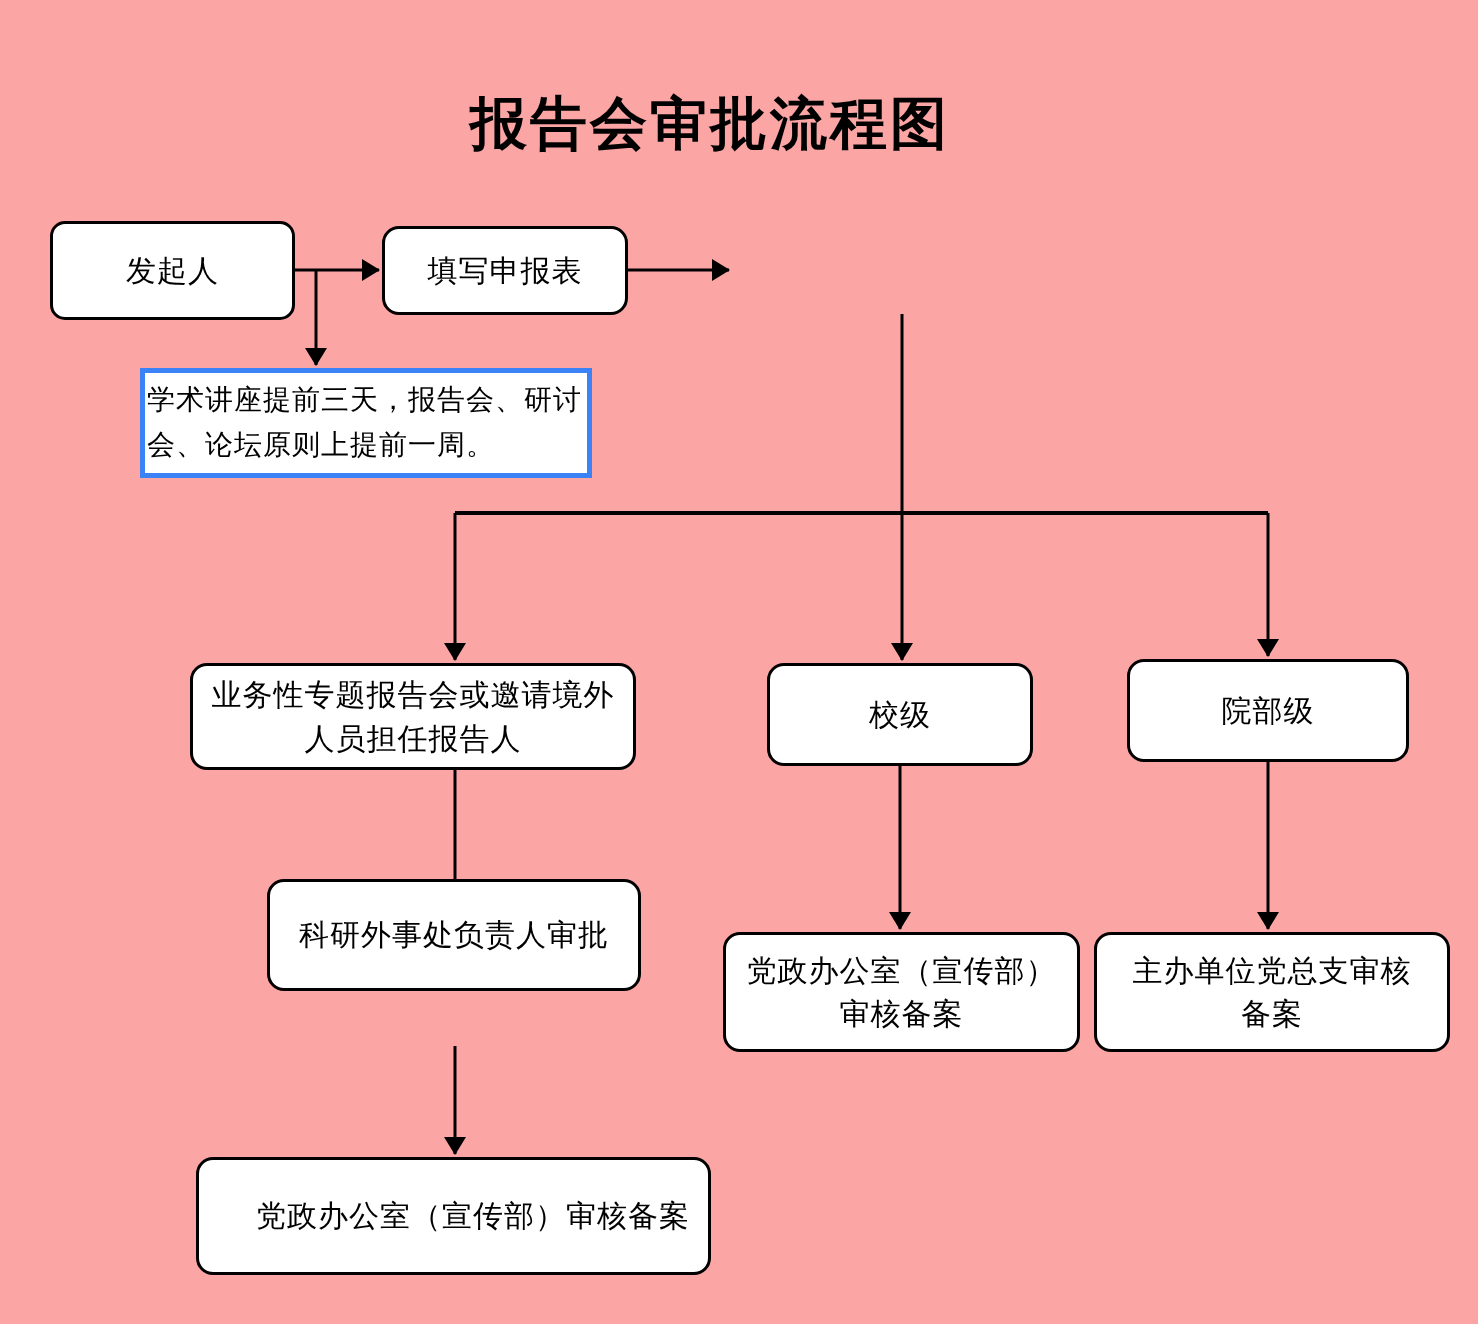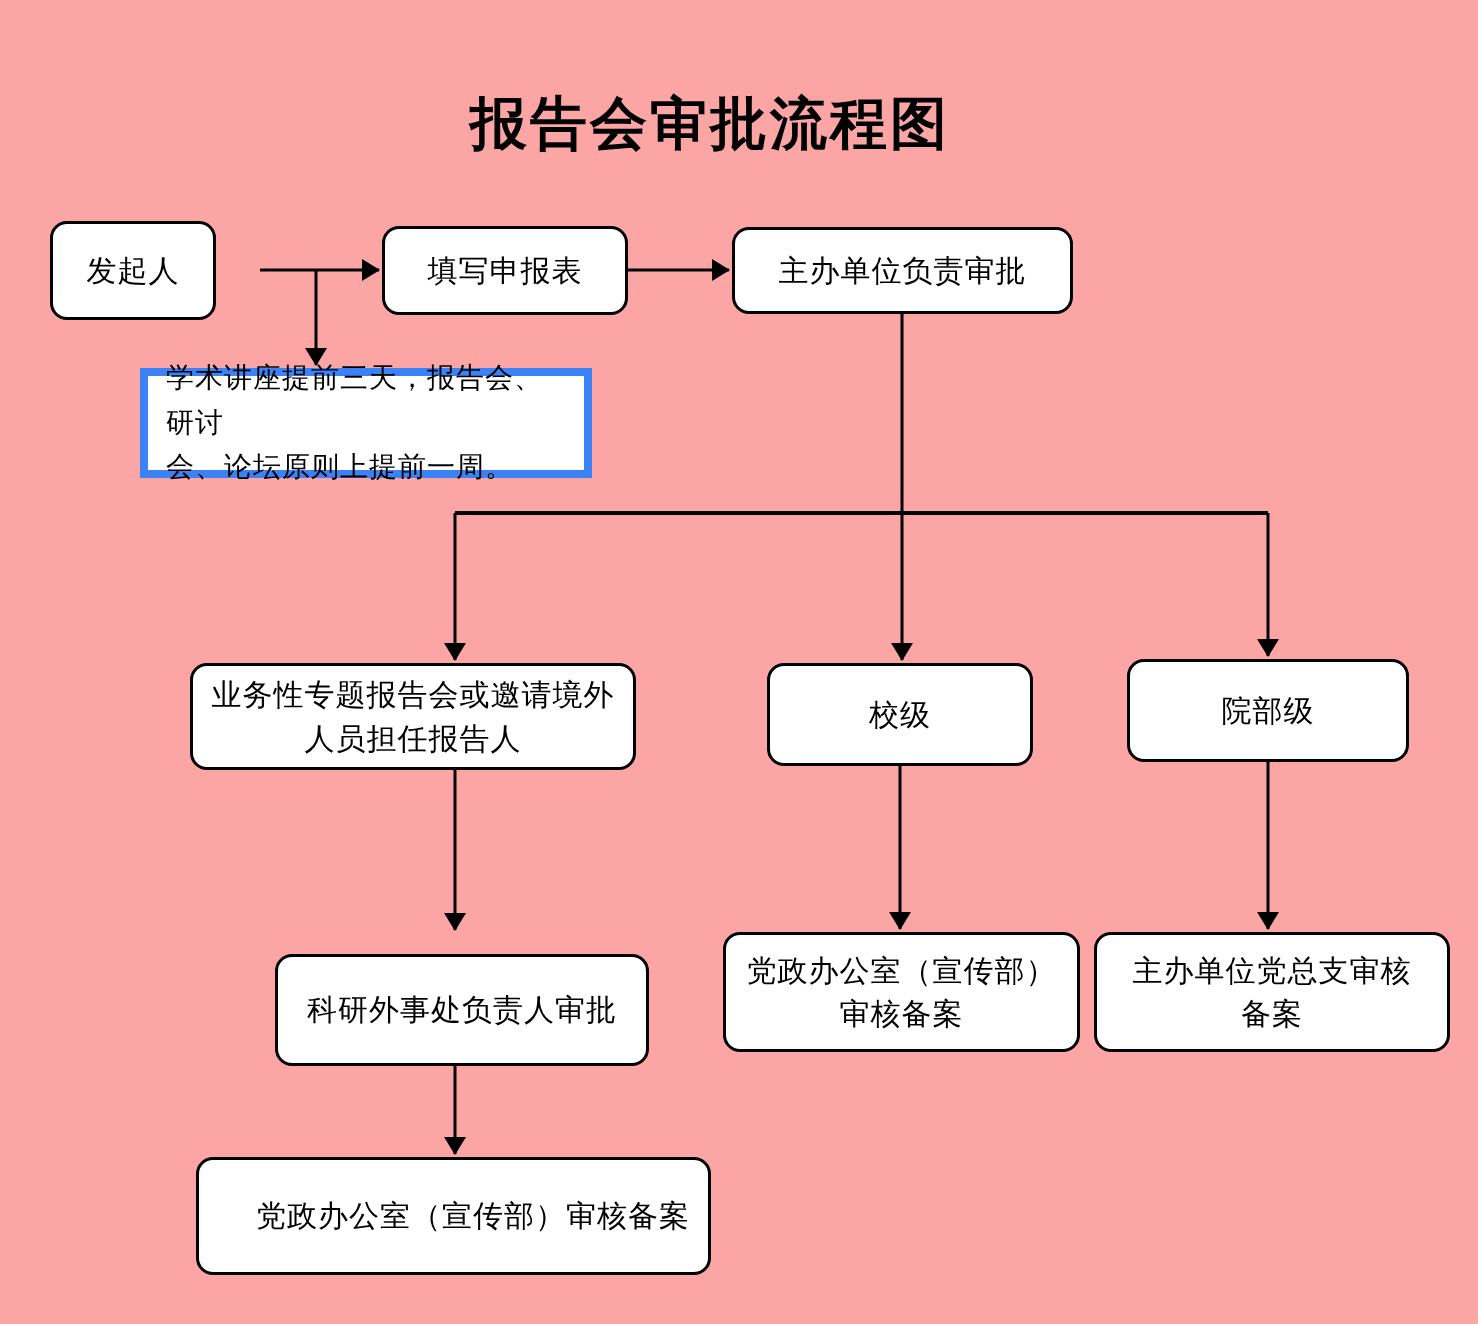--- a/index.html
+++ b/index.html
@@ -38,31 +38,31 @@
     justify-content: center;
     text-align: center;
     font-size: 30px;
     line-height: 1.45;
     white-space: pre-line;
     letter-spacing: 1px;
   }
   .note {
     position: absolute;
     box-sizing: border-box;
-    border: 8px solid #3b82f6;
+    border: 5px solid #3b82f6;
     border-radius: 0;
     background: #ffffff;
     display: flex;
     align-items: center;
     justify-content: flex-start;
     text-align: left;
     font-size: 28px;
     line-height: 1.6;
     white-space: pre-line;
-    padding: 0 18px;
+    padding: 0 2px;
     letter-spacing: 1px;
   }
   .edge { stroke: #000000; stroke-width: 3; fill: none; }
   .edge-thick { stroke: #000000; stroke-width: 4; fill: none; }
 </style>
 </head>
 <body>
 
 <div id="canvas">
 
@@ -81,37 +81,36 @@
     <line class="edge" x1="455" y1="513" x2="455" y2="660" marker-end="url(#arrow)"></line>
     <line class="edge" x1="1268" y1="513" x2="1268" y2="656" marker-end="url(#arrow)"></line>
     <line class="edge" x1="455" y1="770" x2="455" y2="930" marker-end="url(#arrow)"></line>
     <line class="edge" x1="900" y1="766" x2="900" y2="929" marker-end="url(#arrow)"></line>
     <line class="edge" x1="1268" y1="762" x2="1268" y2="929" marker-end="url(#arrow)"></line>
     <line class="edge" x1="455" y1="1046" x2="455" y2="1154" marker-end="url(#arrow)"></line>
   </svg>
 
   <div class="title">报告会审批流程图</div>
 
-  <div class="node" style="left:50px; top:221px; width:166px; height:99px;">发起人</div>
+  <div class="node" style="left:50px; top:221px; width:245px; height:99px;border-radius:15px;">发起人</div>
 
   <div class="node" style="left:382px; top:226px; width:246px; height:89px;">填写申报表</div>
 
-  <div class="node" style="left:732px; top:227px; width:341px; height:87px;">主办单位负责审批</div>
 
   <div class="note" style="left:140px; top:368px; width:452px; height:110px;">学术讲座提前三天，报告会、研讨
 会、论坛原则上提前一周。</div>
 
   <div class="node" style="left:190px; top:663px; width:446px; height:107px;">业务性专题报告会或邀请境外
 人员担任报告人</div>
 
   <div class="node" style="left:767px; top:663px; width:266px; height:103px;">校级</div>
 
   <div class="node" style="left:1127px; top:659px; width:282px; height:103px;">院部级</div>
 
-  <div class="node" style="left:267px; top:954px; width:374px; height:112px;margin-left:8px;">科研外事处负责人审批</div>
+  <div class="node" style="left:267px; top:879px; width:374px; height:112px;">科研外事处负责人审批</div>
 
   <div class="node" style="left:723px; top:932px; width:357px; height:120px;">党政办公室（宣传部）
 审核备案</div>
 
   <div class="node" style="left:1094px; top:932px; width:356px; height:120px;">主办单位党总支审核
 备案</div>
 
   <div class="node" style="left:196px; top:1157px; width:515px; height:118px;padding-left:39px;">党政办公室（宣传部）审核备案</div>
 
 </div>

